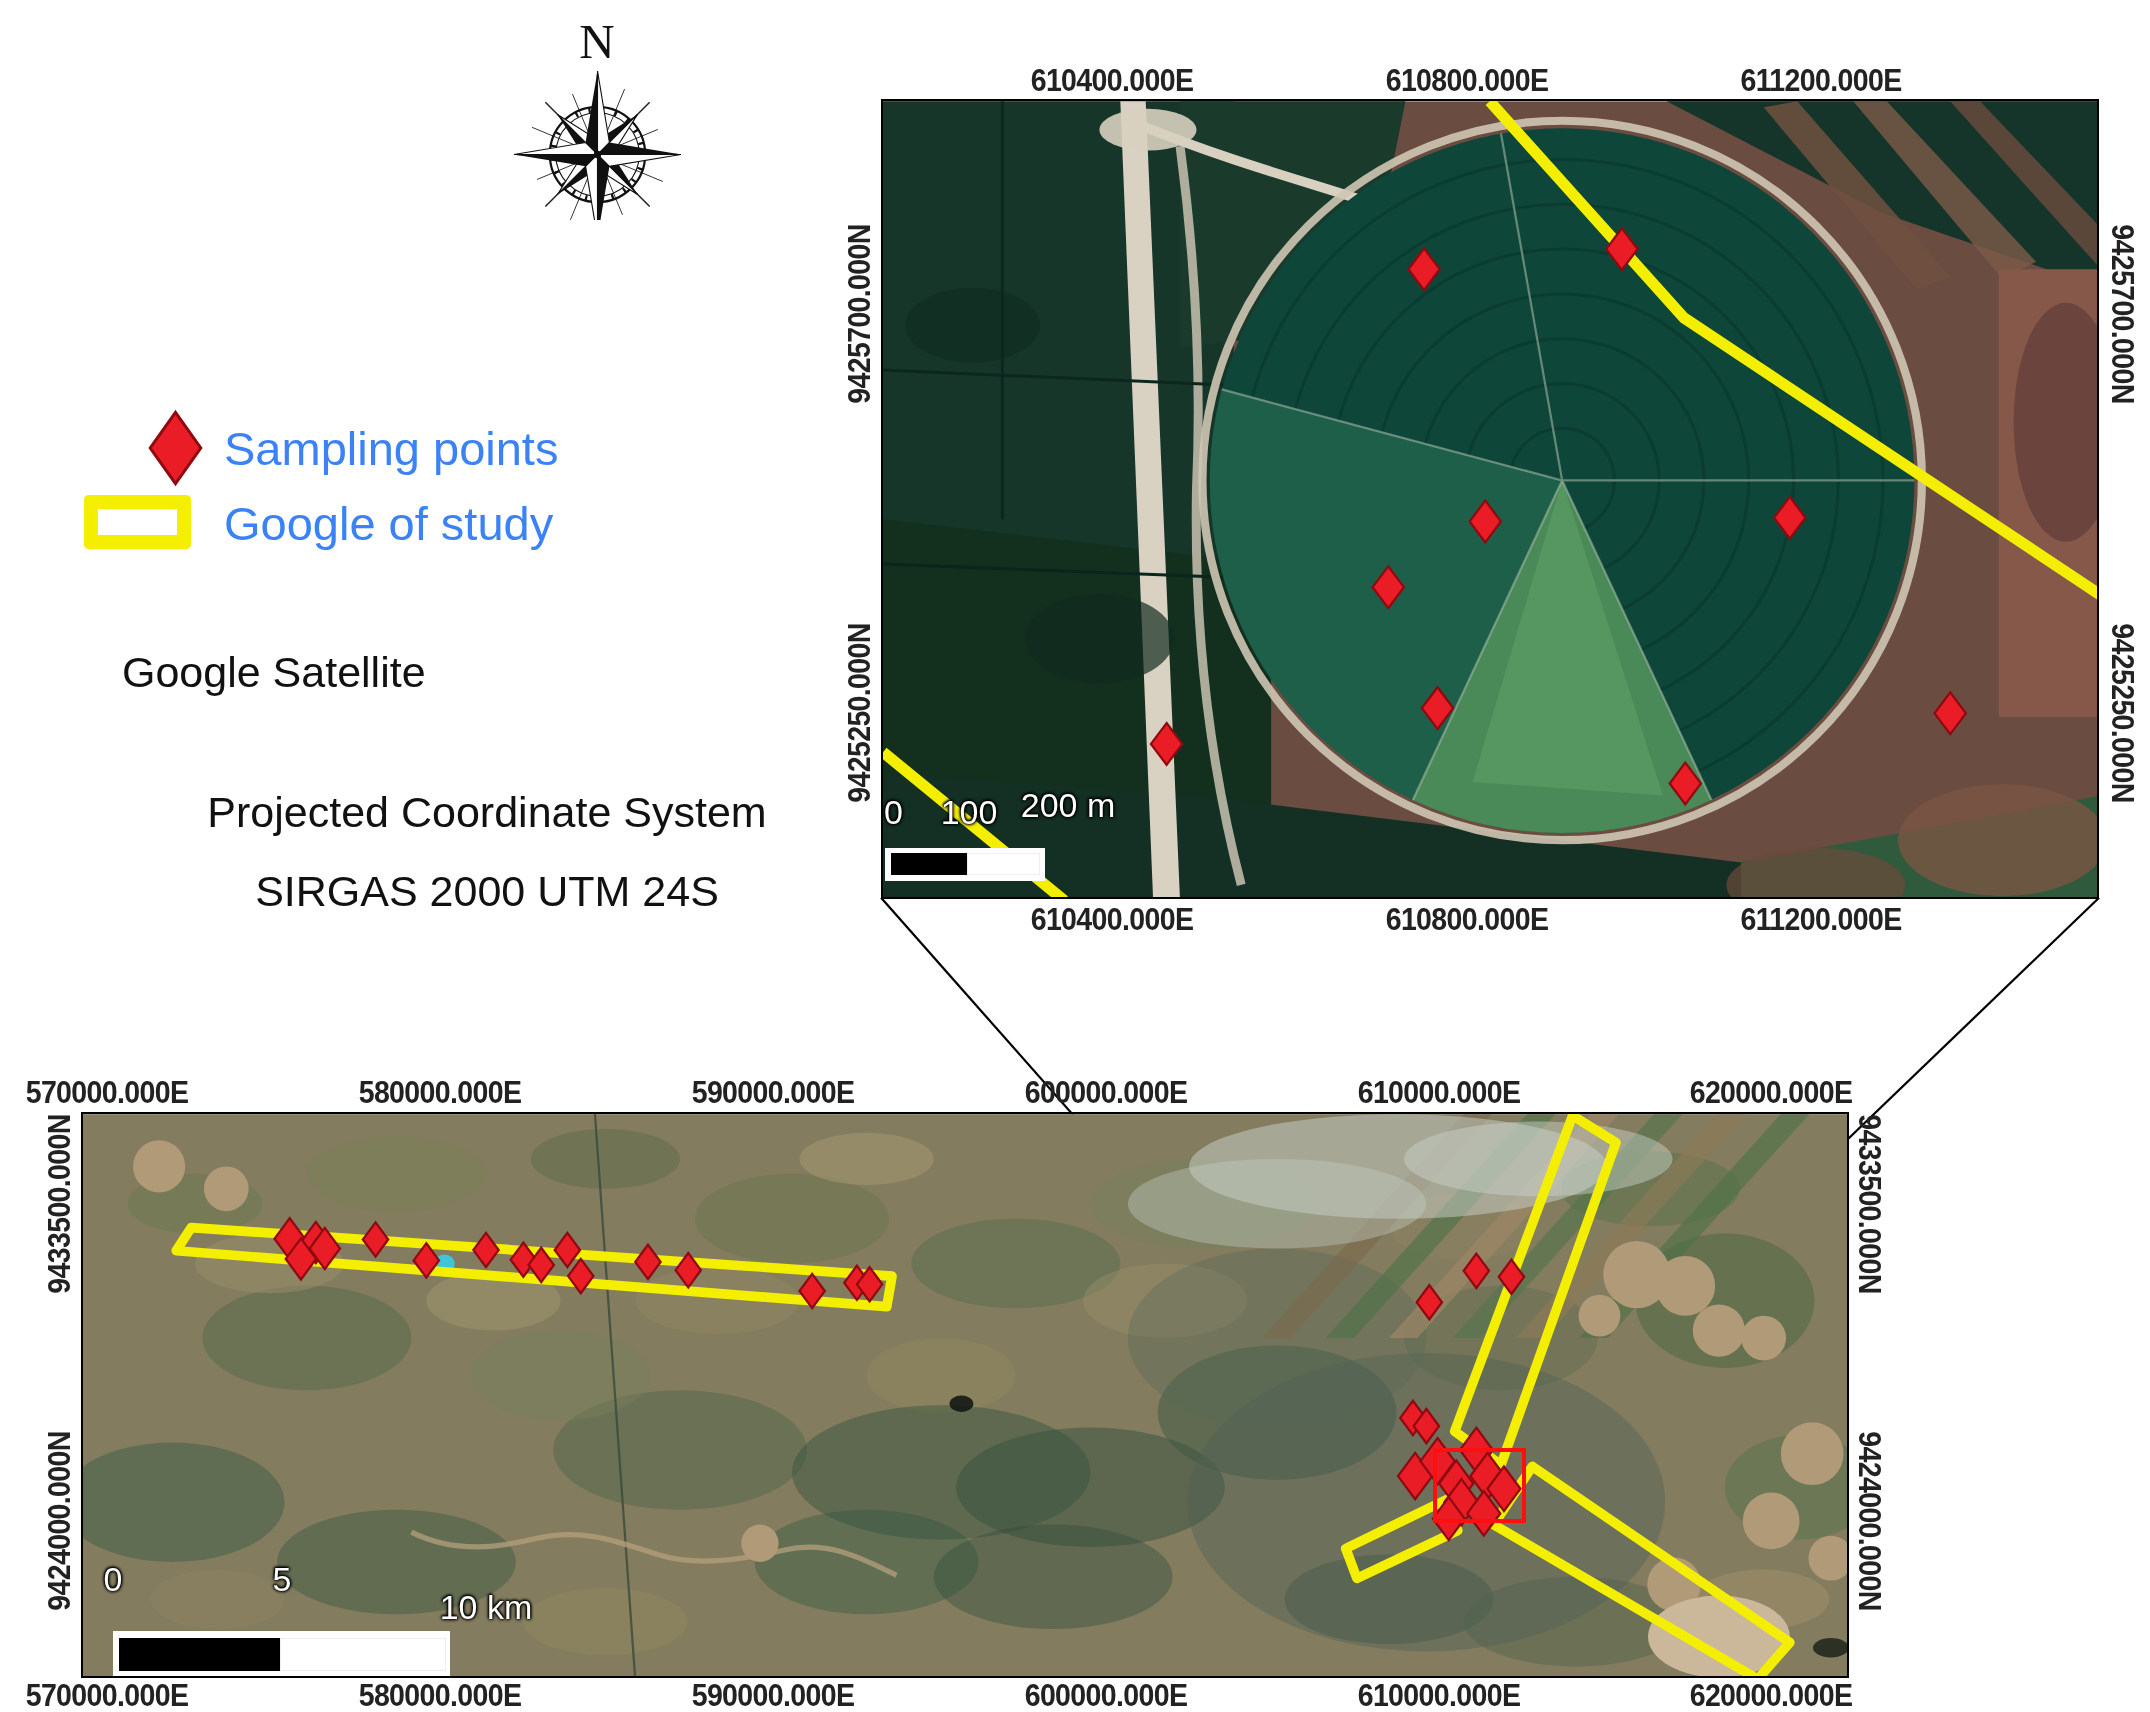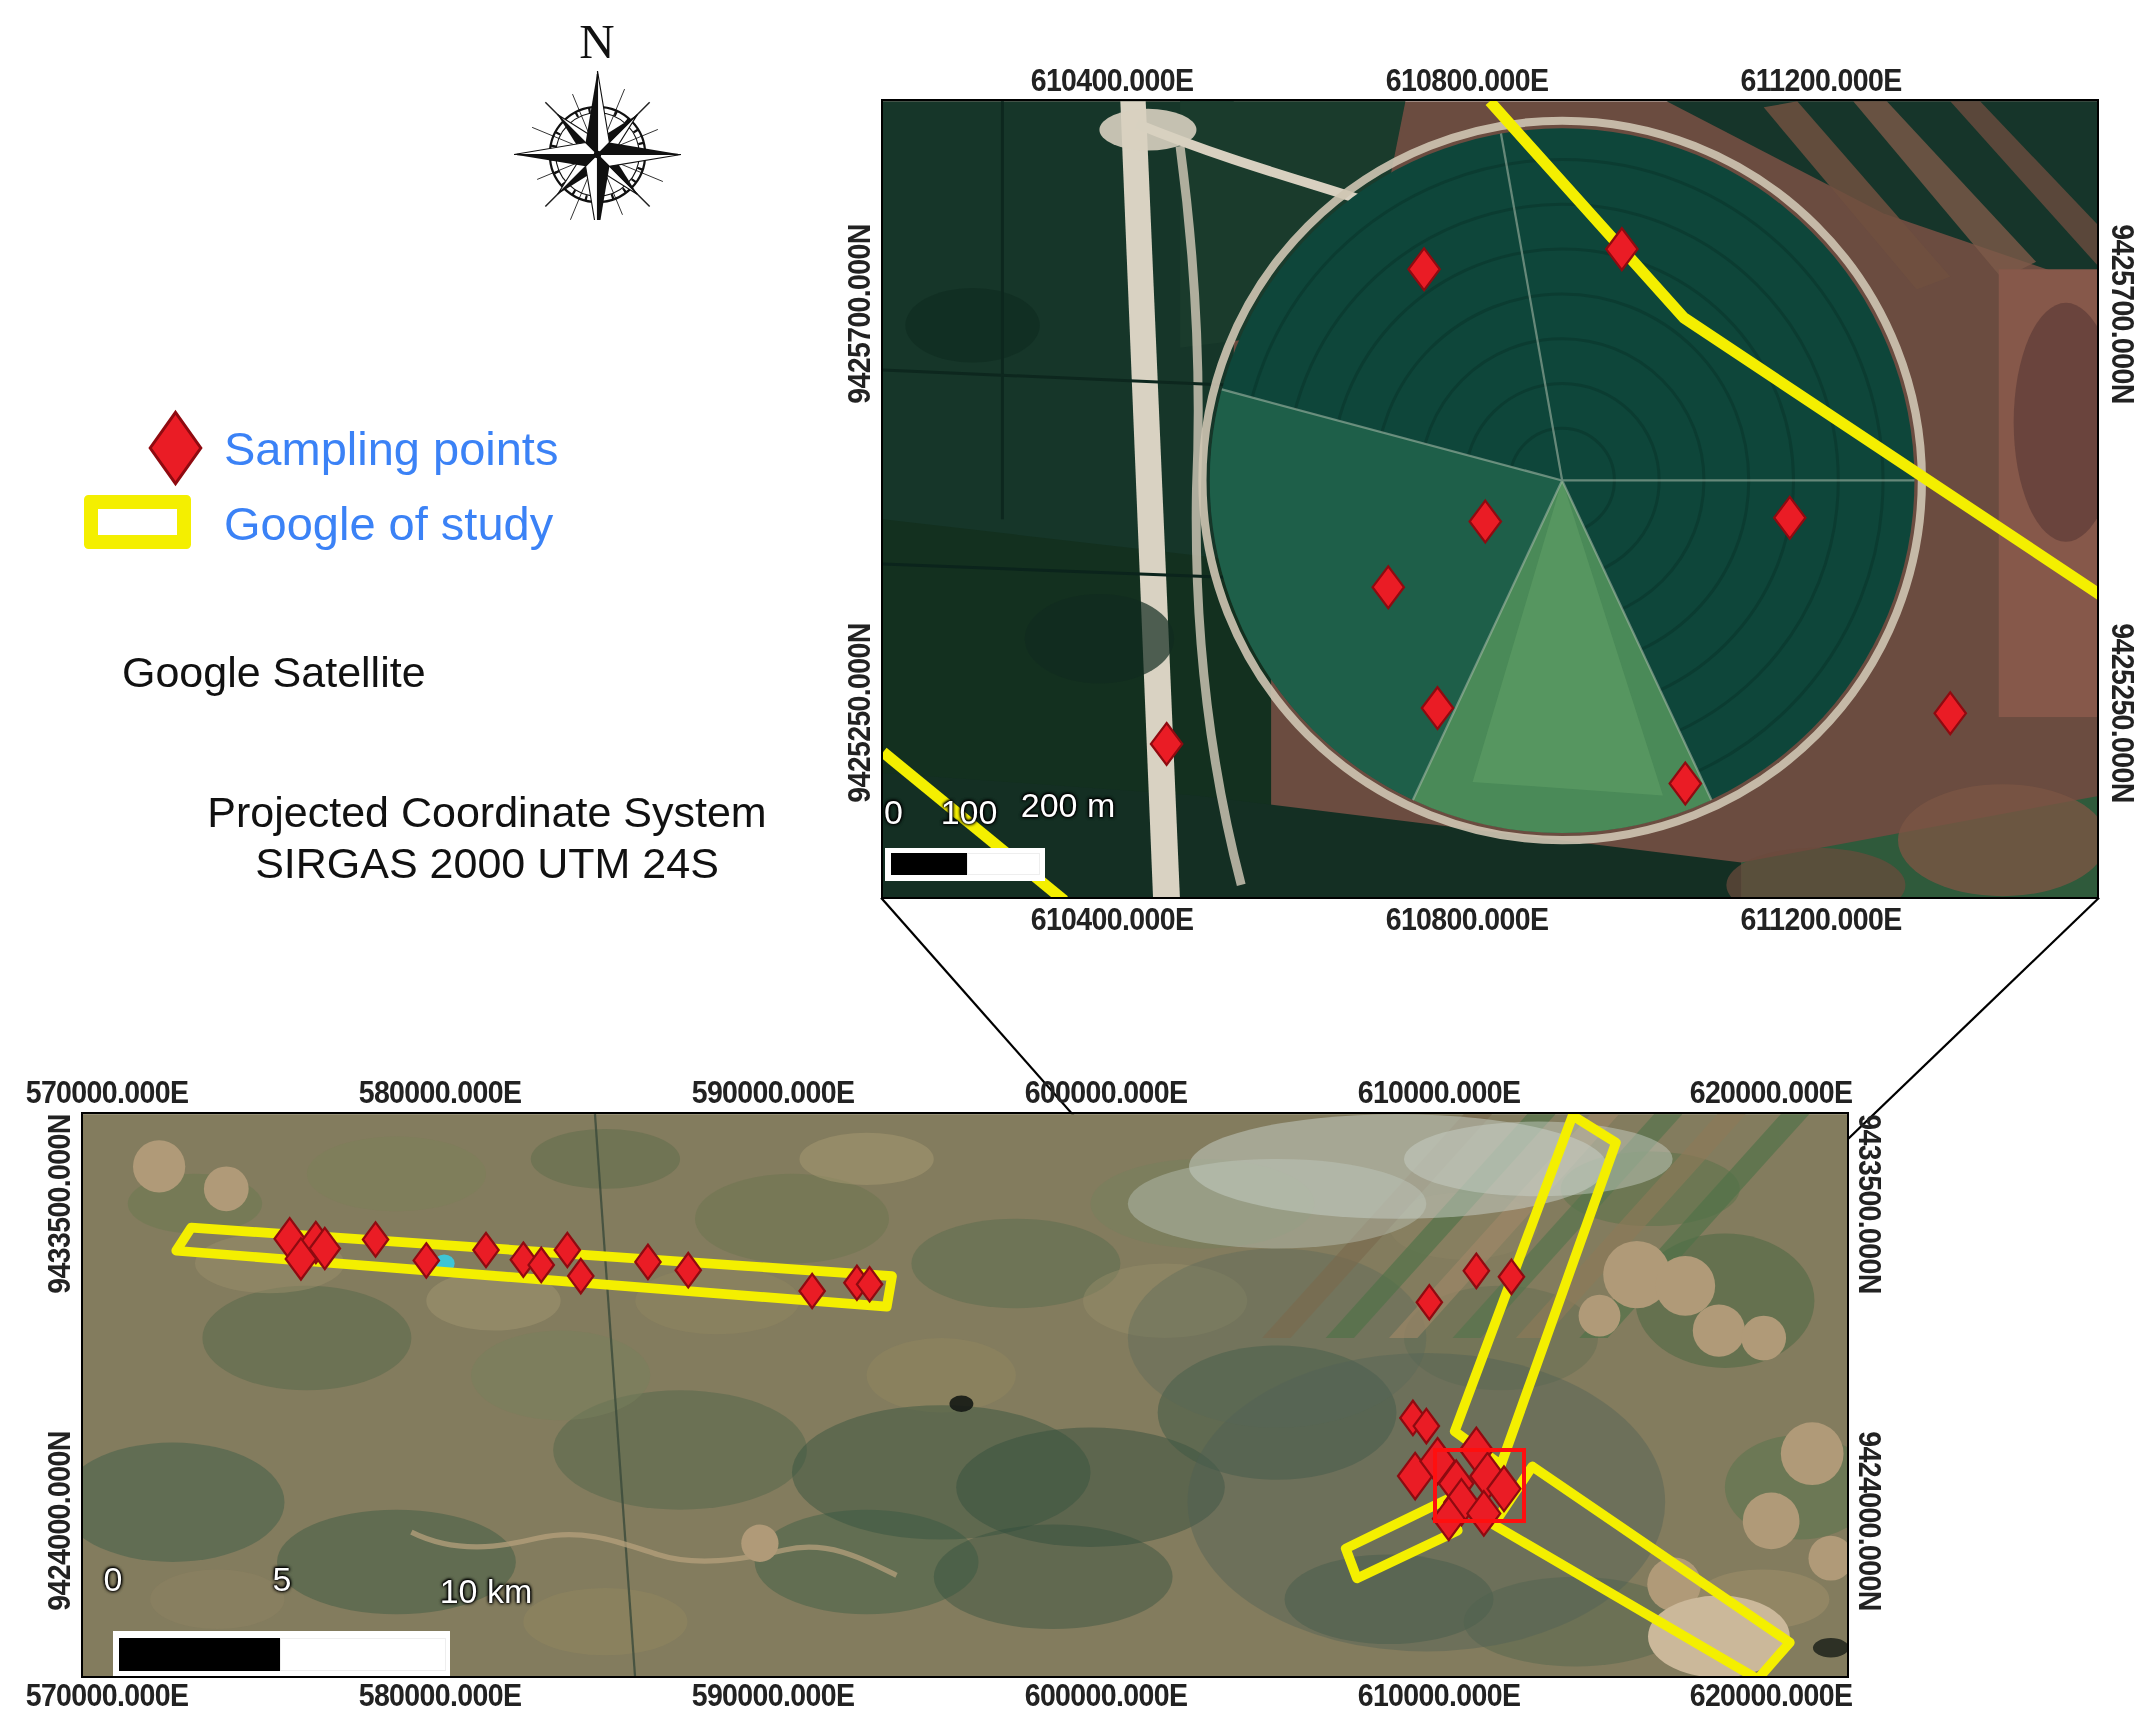--- a/index.html
+++ b/index.html
@@ -73,21 +73,21 @@
     <svg class="abs" style="left:142px;top:409px;" width="67" height="78" viewBox="0 0 90 104">
       <polygon points="45,4 79,52 45,100 11,52" fill="#ea1c25" stroke="#8f0a10" stroke-width="4"></polygon>
     </svg>
     <div class="legend-label" style="left:224px;top:448px;">Sampling points</div>
     <div class="abs" style="left:84px;top:495px;width:107px;height:54px;border:14px solid #f4ef00;background:#fff;border-radius:4.5px;box-sizing:border-box;"></div>
     <div class="legend-label" style="left:224px;top:523px;">Google of study</div>
   </div>
 
   <div class="credit" style="left:78px;top:648px;">Google Satellite</div>
   <div class="credit centered" style="left:443px;top:788px;text-align:center;">Projected Coordinate System</div>
-  <div class="credit centered" style="left:443px;top:839px;">SIRGAS 2000 UTM 24S</div>
+  <div class="credit centered" style="left:443px;top:867px;">SIRGAS 2000 UTM 24S</div>
 
   <svg id="connector-svg" width="2151" height="1712" viewBox="0 0 2881 2294">
       <line x1="1180" y1="1203" x2="1920" y2="2040" stroke="#000000" stroke-width="3"></line>
       <line x1="2812" y1="1203" x2="2045" y2="1940" stroke="#000000" stroke-width="3"></line>
     </svg>
 
   <div class="map-frame" id="map-inset" style="left:881px;top:99px;width:1218px;height:800px;">
     <svg width="1218" height="800" viewBox="0 0 1632 1071">
       <rect width="1632" height="1071" fill="#6b4c40"></rect>
       <rect x="0" y="0" width="470" height="1071" fill="#163629"></rect>
@@ -273,21 +273,21 @@
         <polygon points="1847,488.95 1869.95,520 1847,551.05 1824.05,520" fill="#ea1c25" stroke="#8f0a10" stroke-width="3"></polygon>
         <polygon points="1877,505.1 1899.1,535 1877,564.9 1854.9,535" fill="#ea1c25" stroke="#8f0a10" stroke-width="3"></polygon>
         <polygon points="1904,472.1 1926.1,502 1904,531.9 1881.9,502" fill="#ea1c25" stroke="#8f0a10" stroke-width="3"></polygon>
         <polygon points="1830,513.25 1851.25,542 1830,570.75 1808.75,542" fill="#ea1c25" stroke="#8f0a10" stroke-width="3"></polygon>
       </svg>
   <div class="sb-box" style="left: 30px; top: 517px; width: 337px; height: 46px; background: rgb(255, 255, 255);"></div>
       <div class="sb-box" style="left: 36px; top: 524px; width: 161px; height: 33px; background: rgb(0, 0, 0);"></div>
       <div class="sb-box" style="left: 197px; top: 524px; width: 166px; height: 33px; background: rgb(255, 255, 255); border: 1.5px solid rgb(238, 238, 238);"></div>
       <div class="sb-text" style="left: 30px; top: 465px;">0</div>
       <div class="sb-text" style="left: 199px; top: 465px;">5</div>
-      <div class="sb-text" style="left: 403px; top: 477px;">10 km</div>
+      <div class="sb-text" style="left: 403px; top: 493px;">10 km</div>
     </div>
   <div class="abs" id="overview-labels">
       <div class="coord-label" style="left: 107px; top: 1093px;">570000.000E</div>
       <div class="coord-label" style="left: 440px; top: 1093px;">580000.000E</div>
       <div class="coord-label" style="left: 773px; top: 1093px;">590000.000E</div>
       <div class="coord-label" style="left: 1106px; top: 1093px;">600000.000E</div>
       <div class="coord-label" style="left: 1439px; top: 1093px;">610000.000E</div>
       <div class="coord-label" style="left: 1771px; top: 1093px;">620000.000E</div>
       <div class="coord-label" style="left: 107px; top: 1696px;">570000.000E</div>
       <div class="coord-label" style="left: 440px; top: 1696px;">580000.000E</div>

